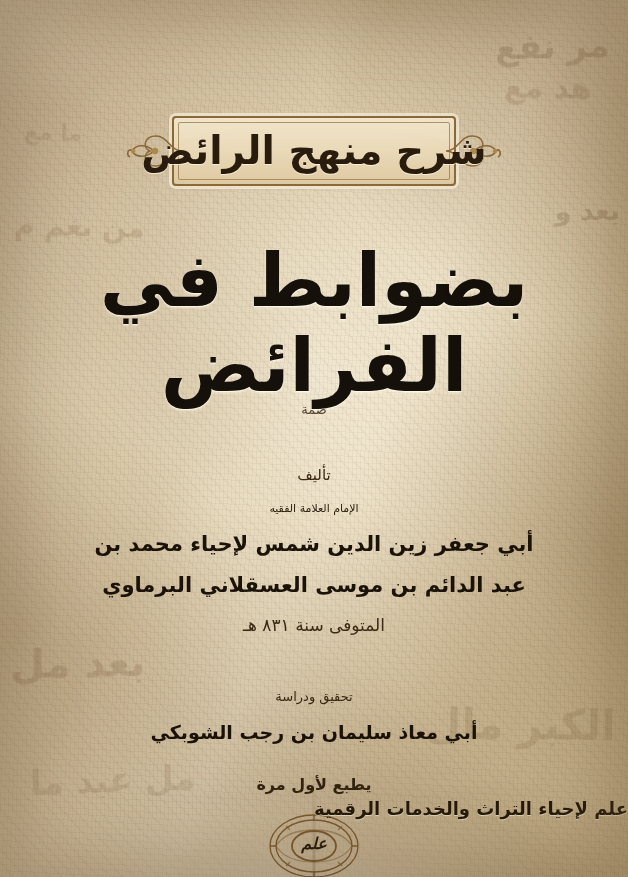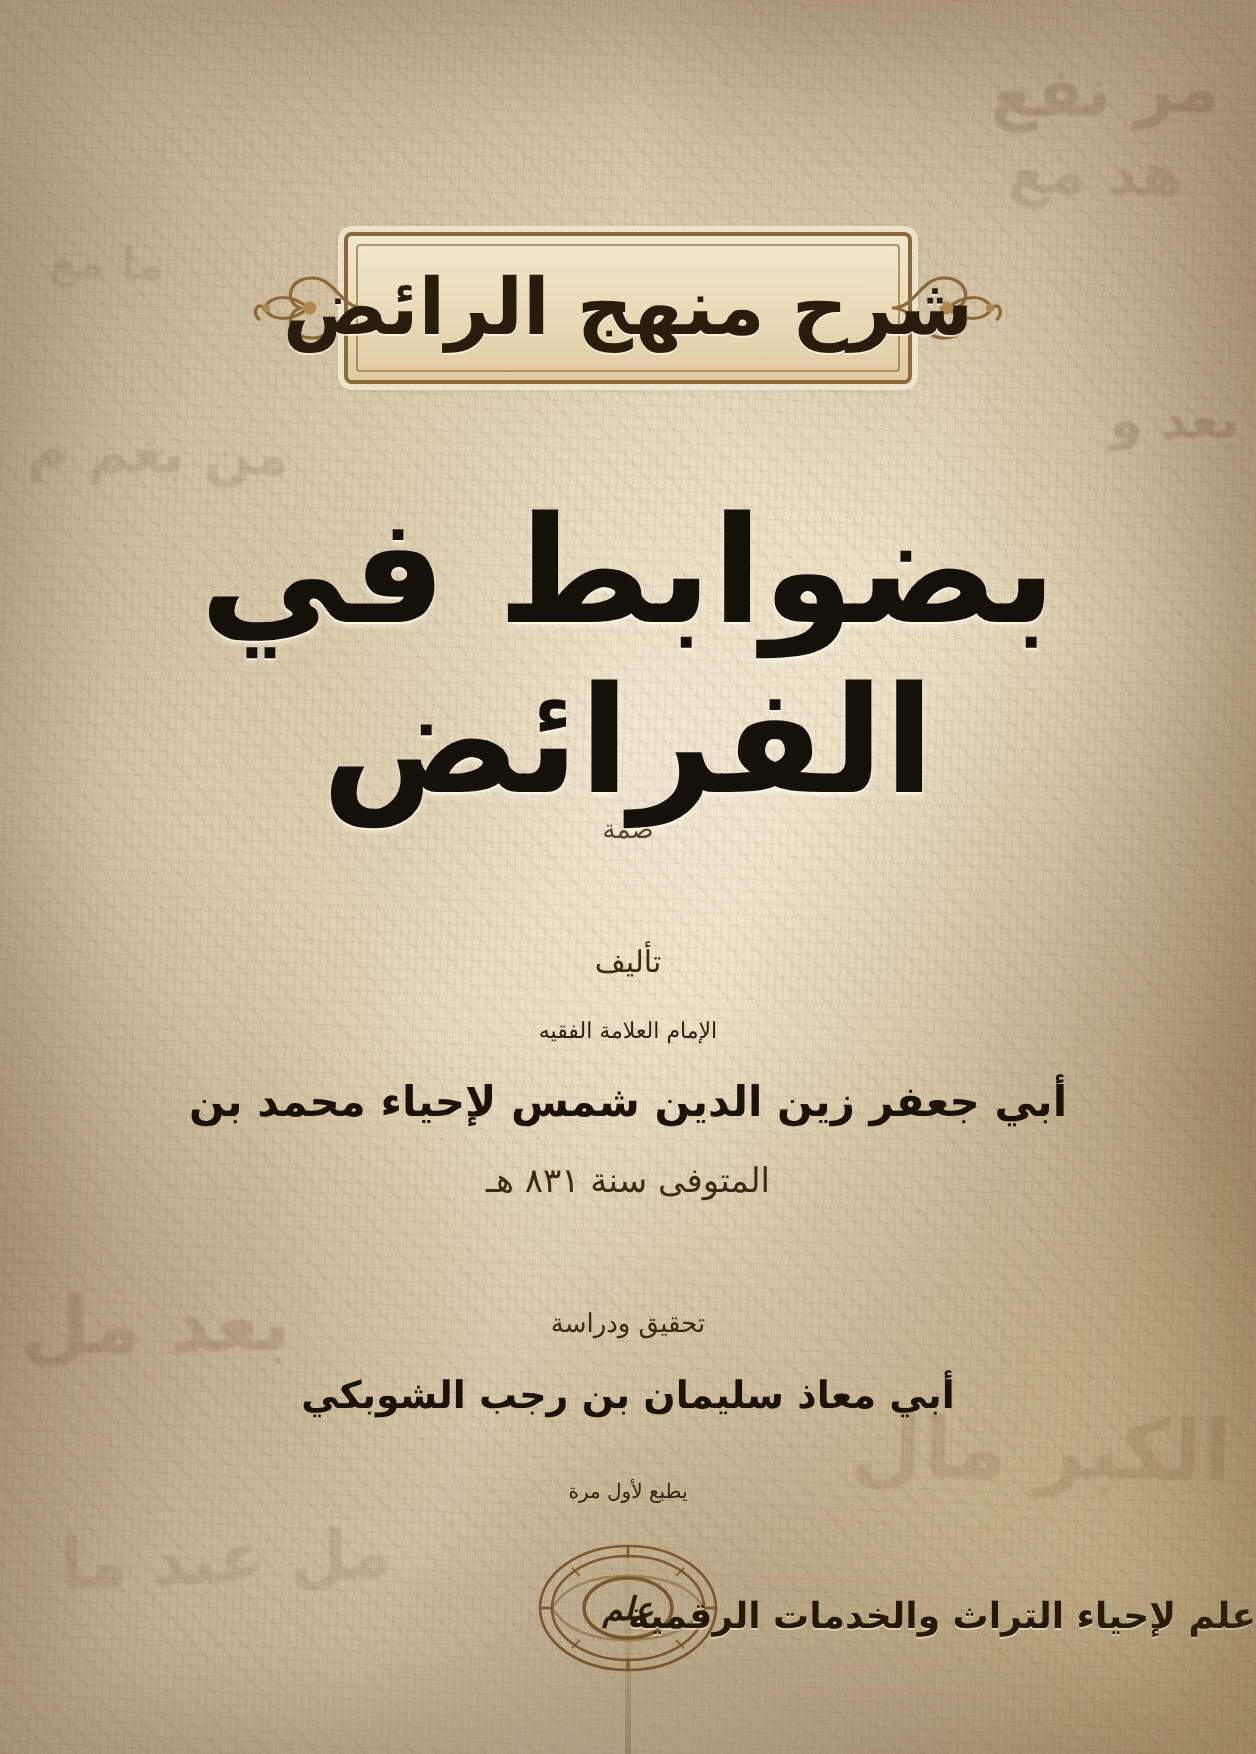--- a/index.html
+++ b/index.html
@@ -205,23 +205,24 @@
   }
   .editor-name {
     font-size: 19px;
     font-weight: 700;
     color: #1b1208;
     margin-top: 6px;
     text-align: right;
   }
   .edition-note {
     margin-top: 26px;
-    font-size: 10px;
+    font-size: 16px;
     color: #33230f;
     direction: rtl;
+    font-weight: bold;
   }
 
   
   .seal {
     margin-top: 16px;
     width: 96px;
     height: 72px;
     position: relative;
     display: flex;
     align-items: center;
@@ -301,20 +302,21 @@
       <div class="cartouche-title">شرح منهج الرائض</div>
     </div>
 
     <div class="main-title">بضوابط في الفرائض</div>
     <div class="main-title-sub">ضمة</div>
 
     <div class="author-block">
       <div class="lbl-taleef">تأليف</div>
       <div class="author-role">الإمام العلامة الفقيه</div>
       <div class="author-name">أبي جعفر زين الدين شمس لإحياء محمد بن</div>
+      <div class="author-name">عبد الدائم بن موسى العسقلاني البرماوي</div>
       <div class="author-death">المتوفى سنة ٨٣١ هـ</div>
     </div>
 
     <div class="editor-block">
       <div class="lbl-tahqiq">تحقيق ودراسة</div>
       <div class="editor-name">أبي معاذ سليمان بن رجب الشوبكي</div>
     </div>
 
     <div class="edition-note">يطبع لأول مرة</div>
 

